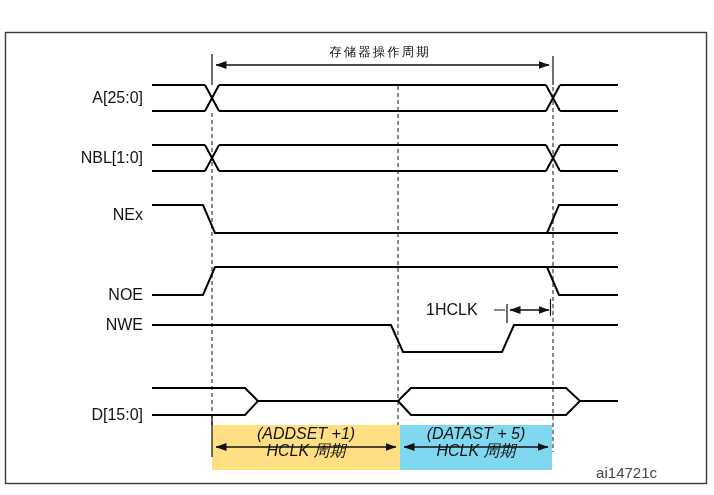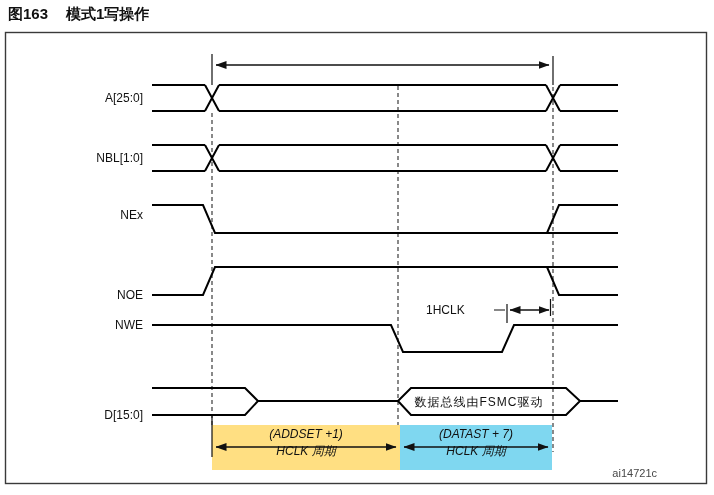--- a/index.html
+++ b/index.html
@@ -18,43 +18,40 @@
     font-size: 15px;
     font-weight: bold;
     color: #111;
     white-space: nowrap;
   }
   .fig-title .caption { margin-left: 18px; }
   .diagram-svg { position: absolute; top: 0; left: 0; }
   .ovl {
     position: absolute;
     color: #111;
-    font-size: 12px;
+    font-size: 16px;
     line-height: 14px;
     white-space: nowrap;
   }
   .sig-label { width: 93px; left: 50px; text-align: right; }
   .cycle-label { left: 280px; width: 200px; text-align: center; top: 45px; letter-spacing: 2px; font-size: 12.5px; }
   .hclk-label { left: 426px; width: 64px; top: 303px; text-align: left; }
   .bus-note { left: 398px; width: 162px; top: 395px; text-align: center; letter-spacing: 1px; }
   .band-text { text-align: center; font-style: italic; }
   .addset { left: 214px; width: 184px; }
   .datast { left: 402px; width: 148px; }
   .line1 { top: 427px; }
   .line2 { top: 444px; }
-  .watermark { left: 595px; width: 62px; top: 466px; text-align: right; font-size: 11px; color: #474747; }
+  .watermark { left: 595px; width: 62px; top: 466px; text-align: right; font-size: 15px; color: #474747; }
 </style>
 </head>
 <body>
 
 <div class="page">
 
-  <div class="fig-title">
-    <span>图163</span><span class="caption">模式1写操作</span>
-  </div>
 
   <svg class="diagram-svg" width="714" height="495" viewBox="0 0 714 495">
     <defs>
       <marker id="ah-r" markerWidth="11" markerHeight="8" refX="10.5" refY="4" orient="auto" markerUnits="userSpaceOnUse">
         <path d="M0,0 L11,4 L0,8 Z" fill="#111"></path>
       </marker>
       <marker id="ah-l" markerWidth="11" markerHeight="8" refX="0.5" refY="4" orient="auto" markerUnits="userSpaceOnUse">
         <path d="M11,0 L0,4 L11,8 Z" fill="#111"></path>
       </marker>
     </defs>
@@ -82,32 +79,32 @@
 
     <path d="M152,388 H245 L258,401 L245,415 H152 M258,401 H398 M398,401 L411,388 H566 L580,401 L566,415 H411 Z M580,401 H618" stroke="#000" stroke-width="2" fill="none"></path>
 
     <path d="M494,310 H505 M507,304 V323 M550.5,299 V316" stroke="#111" stroke-width="1.2" fill="none"></path>
     <line x1="510" y1="310" x2="549" y2="310" stroke="#111" stroke-width="1.3" marker-start="url(#ah-l)" marker-end="url(#ah-r)"></line>
 
     <line x1="216" y1="447" x2="396" y2="447" stroke="#111" stroke-width="1.3" marker-start="url(#ah-l)" marker-end="url(#ah-r)"></line>
     <line x1="404" y1="447" x2="548" y2="447" stroke="#111" stroke-width="1.3" marker-start="url(#ah-l)" marker-end="url(#ah-r)"></line>
   </svg>
 
+  <div class="ovl cycle-label">存储器操作周期</div>
 
   <div class="ovl sig-label" style="top:91px">A[25:0]</div>
   <div class="ovl sig-label" style="top:151px">NBL[1:0]</div>
   <div class="ovl sig-label" style="top:208px">NEx</div>
   <div class="ovl sig-label" style="top:288px">NOE</div>
   <div class="ovl sig-label" style="top:318px">NWE</div>
   <div class="ovl sig-label" style="top:408px">D[15:0]</div>
 
   <div class="ovl hclk-label">1HCLK</div>
 
-  <div class="ovl bus-note">数据总线由FSMC驱动</div>
 
   <div class="ovl band-text addset line1">(ADDSET +1)</div>
   <div class="ovl band-text addset line2">HCLK 周期</div>
-  <div class="ovl band-text datast line1">(DATAST + 7)</div>
+  <div class="ovl band-text datast line1">(DATAST + 5)</div>
   <div class="ovl band-text datast line2">HCLK 周期</div>
 
   <div class="ovl watermark">ai14721c</div>
 
 </div>
 
 </body></html>

